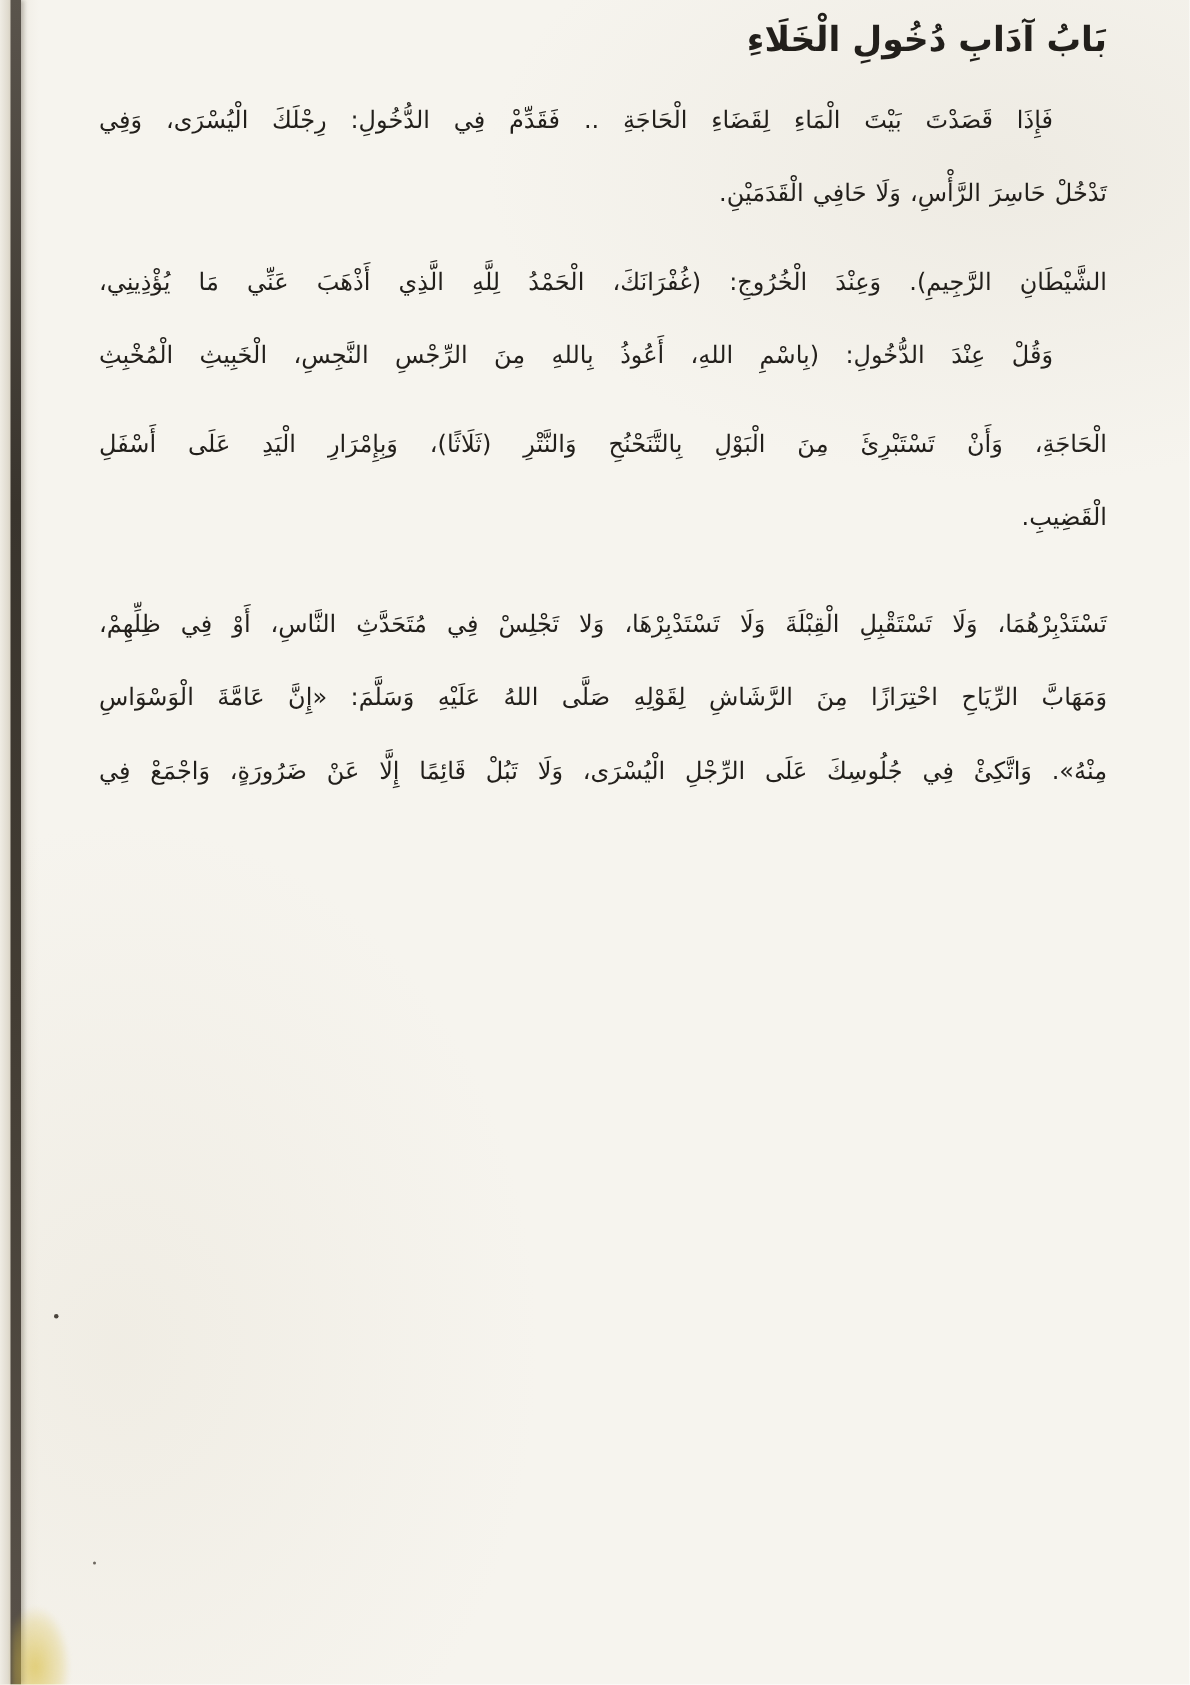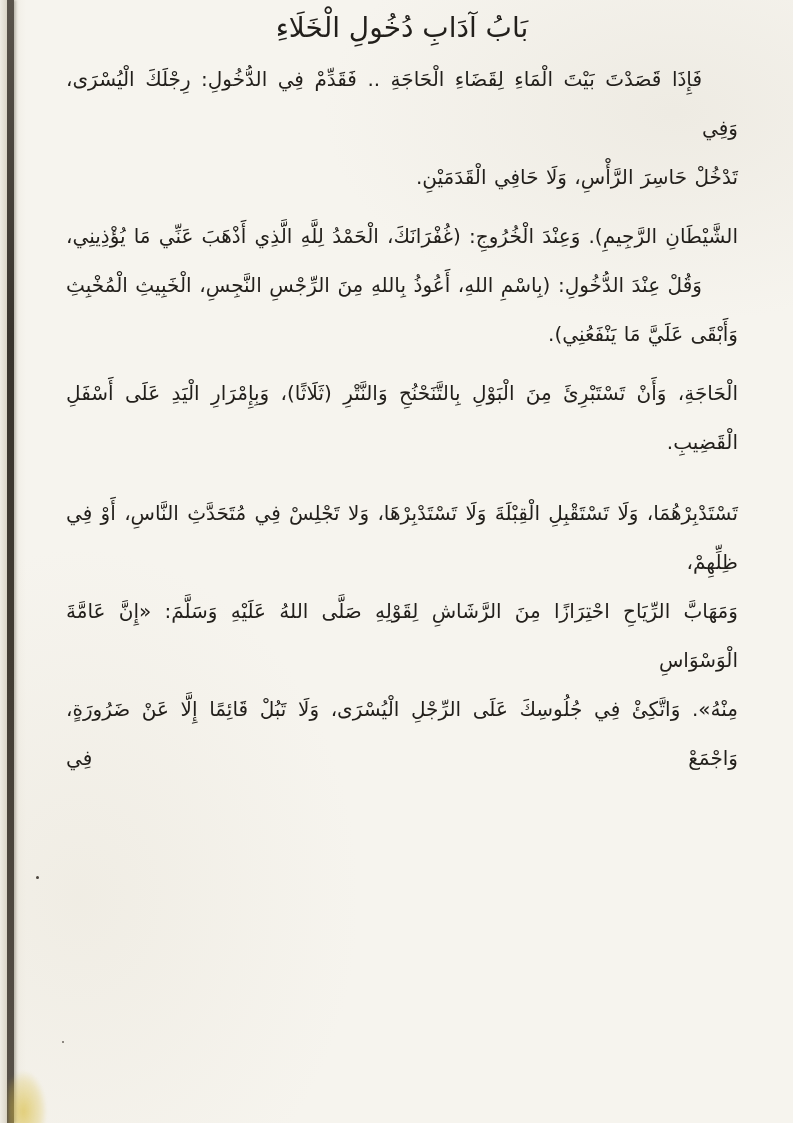--- a/index.html
+++ b/index.html
@@ -36,30 +36,30 @@
   .speck.s2 { left: 62px; top: 1041px; width: 2px; height: 2px; opacity: .8; }
 
   
   .text-block {
     position: absolute;
     top: 5px; right: 55px;
     width: 672px;
     direction: rtl;
   }
   .chapter-title {
-    font-size: 28px;
-    font-weight: normal;
+    font-size: 23px;
+    font-weight: bold;
     line-height: 45px;
-    text-align: center;
+    text-align: right;
     margin-bottom: 5px;
   }
   .para { margin: 0 0 10px 0; }
   .para.gap-large { margin-bottom: 22px; }
   .line {
-    font-size: 20px;
+    font-size: 16px;
     line-height: 49px;
     word-spacing: 1px;
   }
   .line.full { text-align: justify; text-align-last: justify; }
   .line.end  { text-align: left; text-align-last: right; }
   .line.first { text-indent: 36px; }
 </style>
 </head>
 <body>
 
@@ -74,21 +74,20 @@
   <div class="chapter-title">بَابُ آدَابِ دُخُولِ الْخَلَاءِ</div>
 
   <div class="para">
     <div class="line full first">فَإِذَا قَصَدْتَ بَيْتَ الْمَاءِ لِقَضَاءِ الْحَاجَةِ .. فَقَدِّمْ فِي الدُّخُولِ: رِجْلَكَ الْيُسْرَى، وَفِي</div>
     <div class="line end">تَدْخُلْ حَاسِرَ الرَّأْسِ، وَلَا حَافِي الْقَدَمَيْنِ.</div>
   </div>
 
   <div class="para">
     <div class="line full">الشَّيْطَانِ الرَّجِيمِ). وَعِنْدَ الْخُرُوجِ: (غُفْرَانَكَ، الْحَمْدُ لِلَّهِ الَّذِي أَذْهَبَ عَنِّي مَا يُؤْذِينِي،</div>
     <div class="line full first">وَقُلْ عِنْدَ الدُّخُولِ: (بِاسْمِ اللهِ، أَعُوذُ بِاللهِ مِنَ الرِّجْسِ النَّجِسِ، الْخَبِيثِ الْمُخْبِثِ</div>
-    <div class="line end">وَأَبْقَى عَلَيَّ مَا يَنْفَعُنِي).</div>
   </div>
 
   <div class="para gap-large">
     <div class="line full">الْحَاجَةِ، وَأَنْ تَسْتَبْرِئَ مِنَ الْبَوْلِ بِالتَّنَحْنُحِ وَالنَّتْرِ (ثَلَاثًا)، وَبِإِمْرَارِ الْيَدِ عَلَى أَسْفَلِ</div>
     <div class="line end">الْقَضِيبِ.</div>
   </div>
 
   <div class="para">
     <div class="line full">تَسْتَدْبِرْهُمَا، وَلَا تَسْتَقْبِلِ الْقِبْلَةَ وَلَا تَسْتَدْبِرْهَا، وَلا تَجْلِسْ فِي مُتَحَدَّثِ النَّاسِ، أَوْ فِي ظِلِّهِمْ،</div>
     <div class="line full">وَمَهَابَّ الرِّيَاحِ احْتِرَازًا مِنَ الرَّشَاشِ لِقَوْلِهِ صَلَّى اللهُ عَلَيْهِ وَسَلَّمَ: «إِنَّ عَامَّةَ الْوَسْوَاسِ</div>

